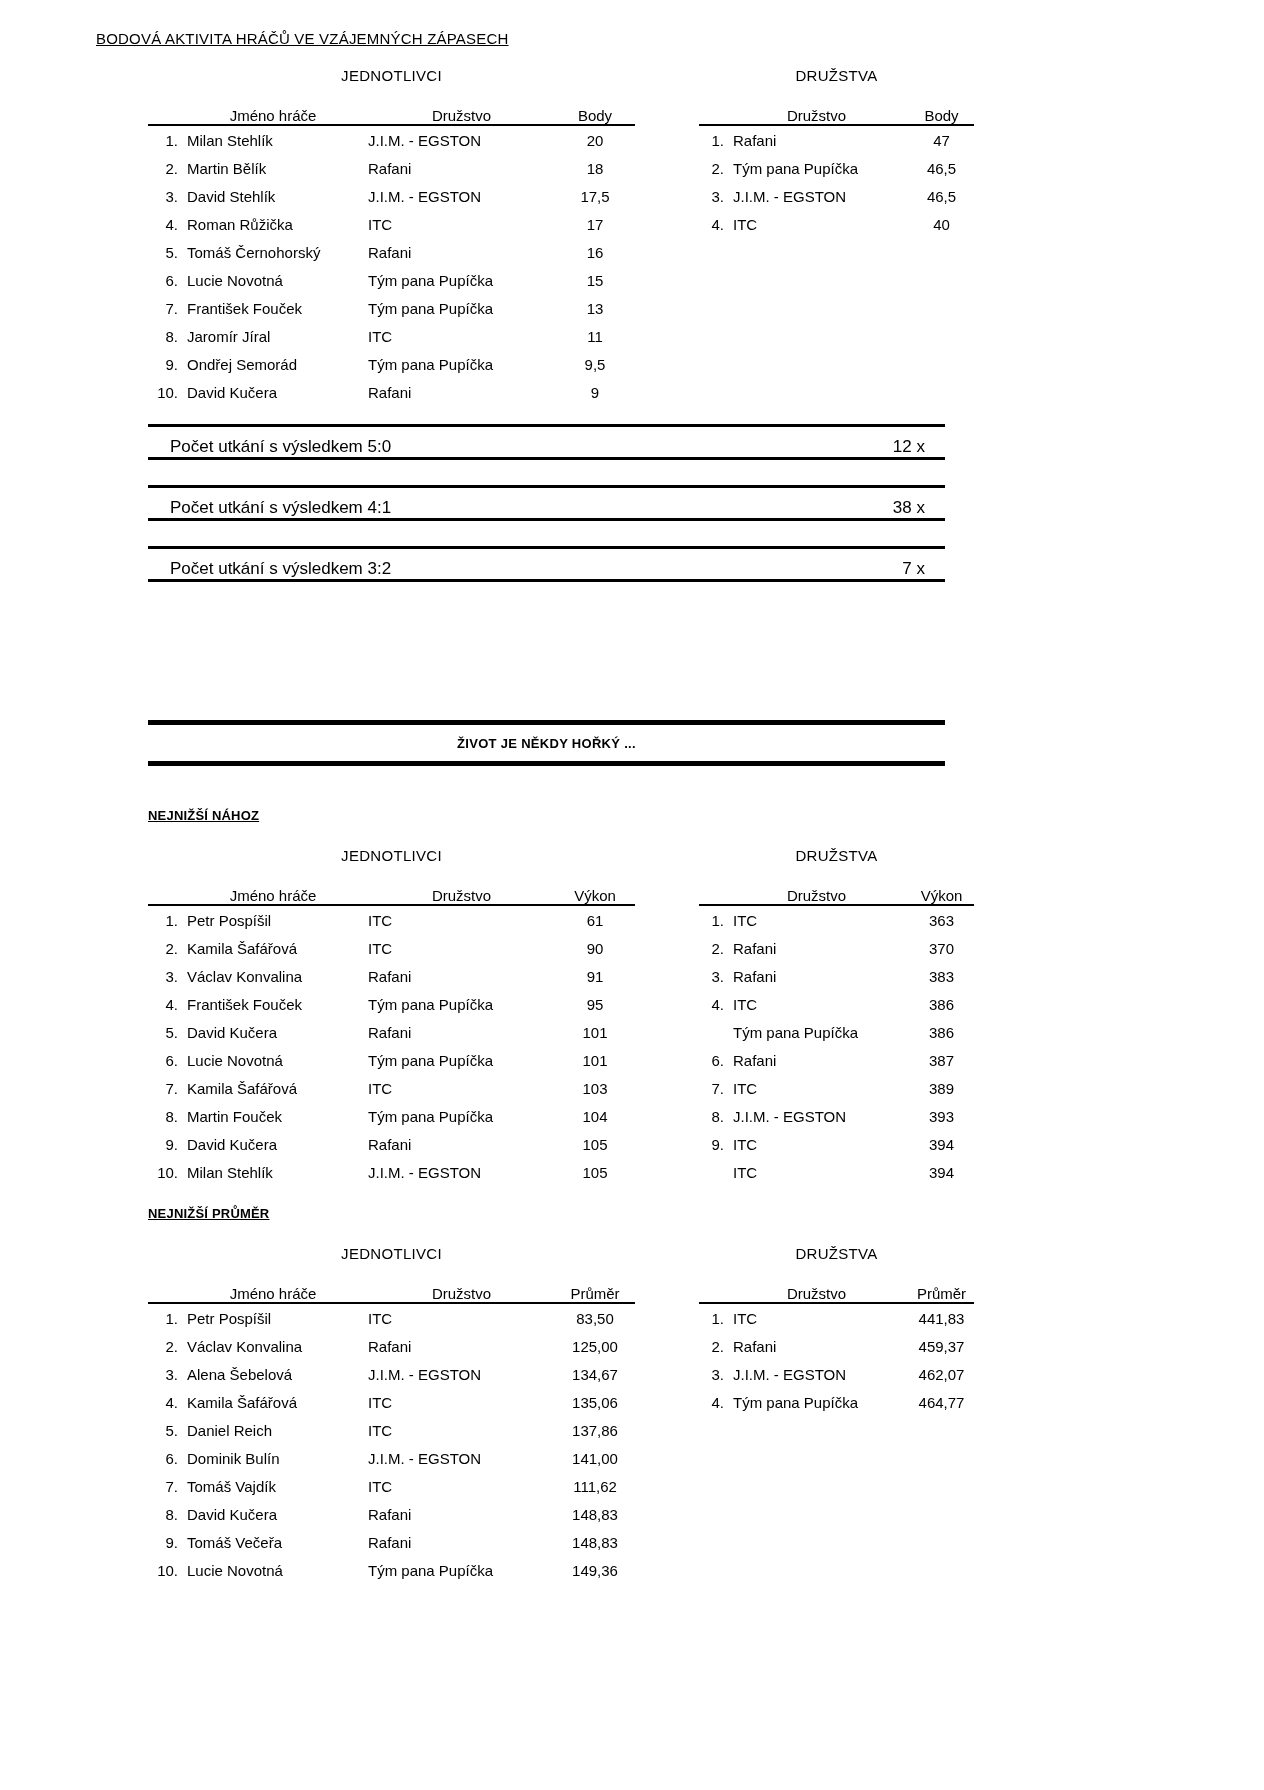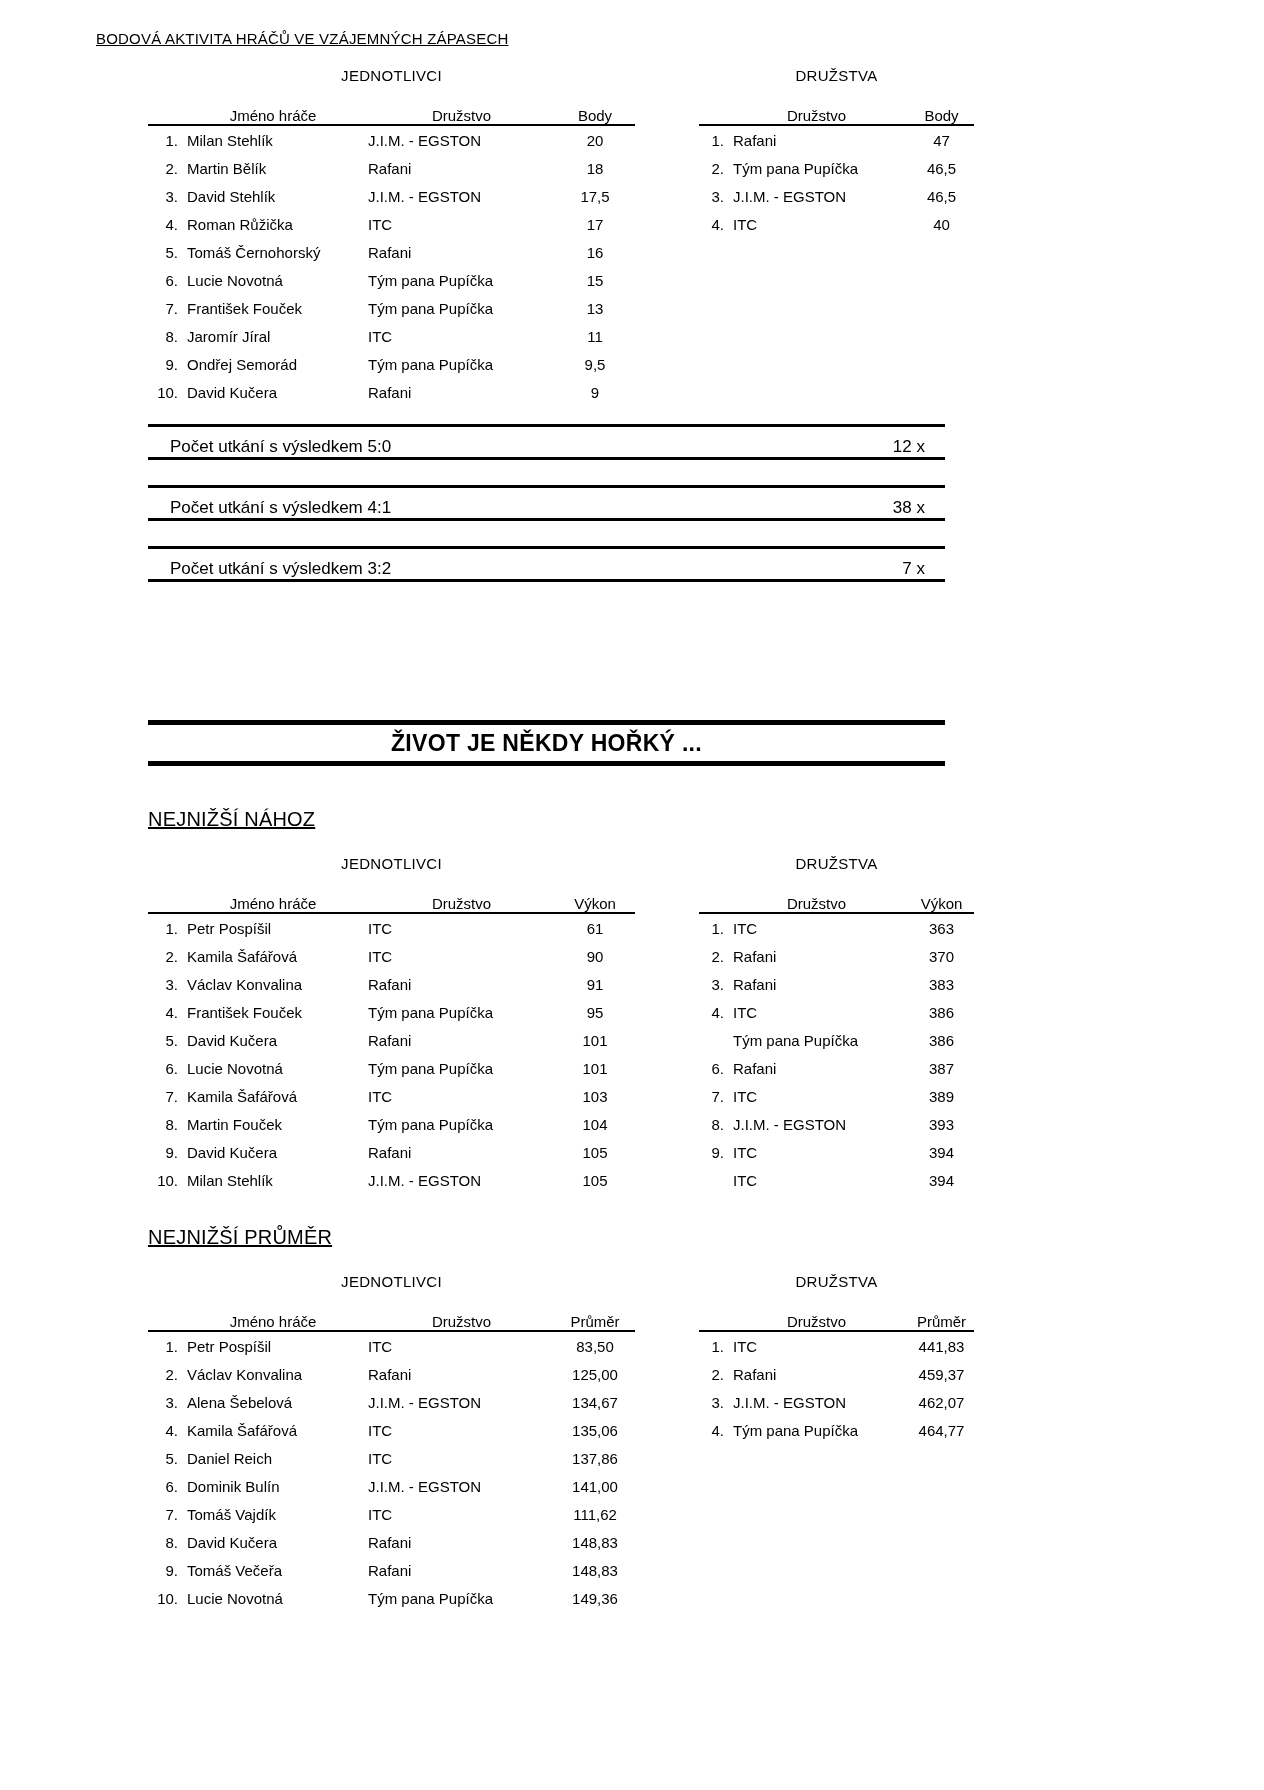--- a/index.html
+++ b/index.html
@@ -56,30 +56,30 @@
     display:flex; align-items:flex-end; justify-content:space-between;
     padding:0 20px 0 22px;
     font-size:17px;
   }
 
   .divider {
     width:797px; margin-left:148px; margin-top:138px;
     height:46px;
     border-top:5px solid #000; border-bottom:5px solid #000;
     display:flex; align-items:center; justify-content:center;
-    font-size:23px; font-weight:bold; letter-spacing:0.3px;
+    font-size:13px; font-weight:bold; letter-spacing:0.3px;
   }
 
   .section-heading {
     margin:42px 0 0 148px;
-    font-size:20px; font-weight:normal;
+    font-size:13px; font-weight:bold;
     text-decoration:underline;
     letter-spacing:0.2px;
   }
-  .section-heading.prumer { margin-top:32px; }
+  .section-heading.prumer { margin-top:20px; }
   .tables-row.after-heading { margin-top:24px; }
 </style>
 </head>
 <body>
 
 <div class="page">
 
   <h1 class="doc-title">BODOVÁ AKTIVITA HRÁČŮ VE VZÁJEMNÝCH ZÁPASECH</h1>
 
   <div class="tables-row first">

